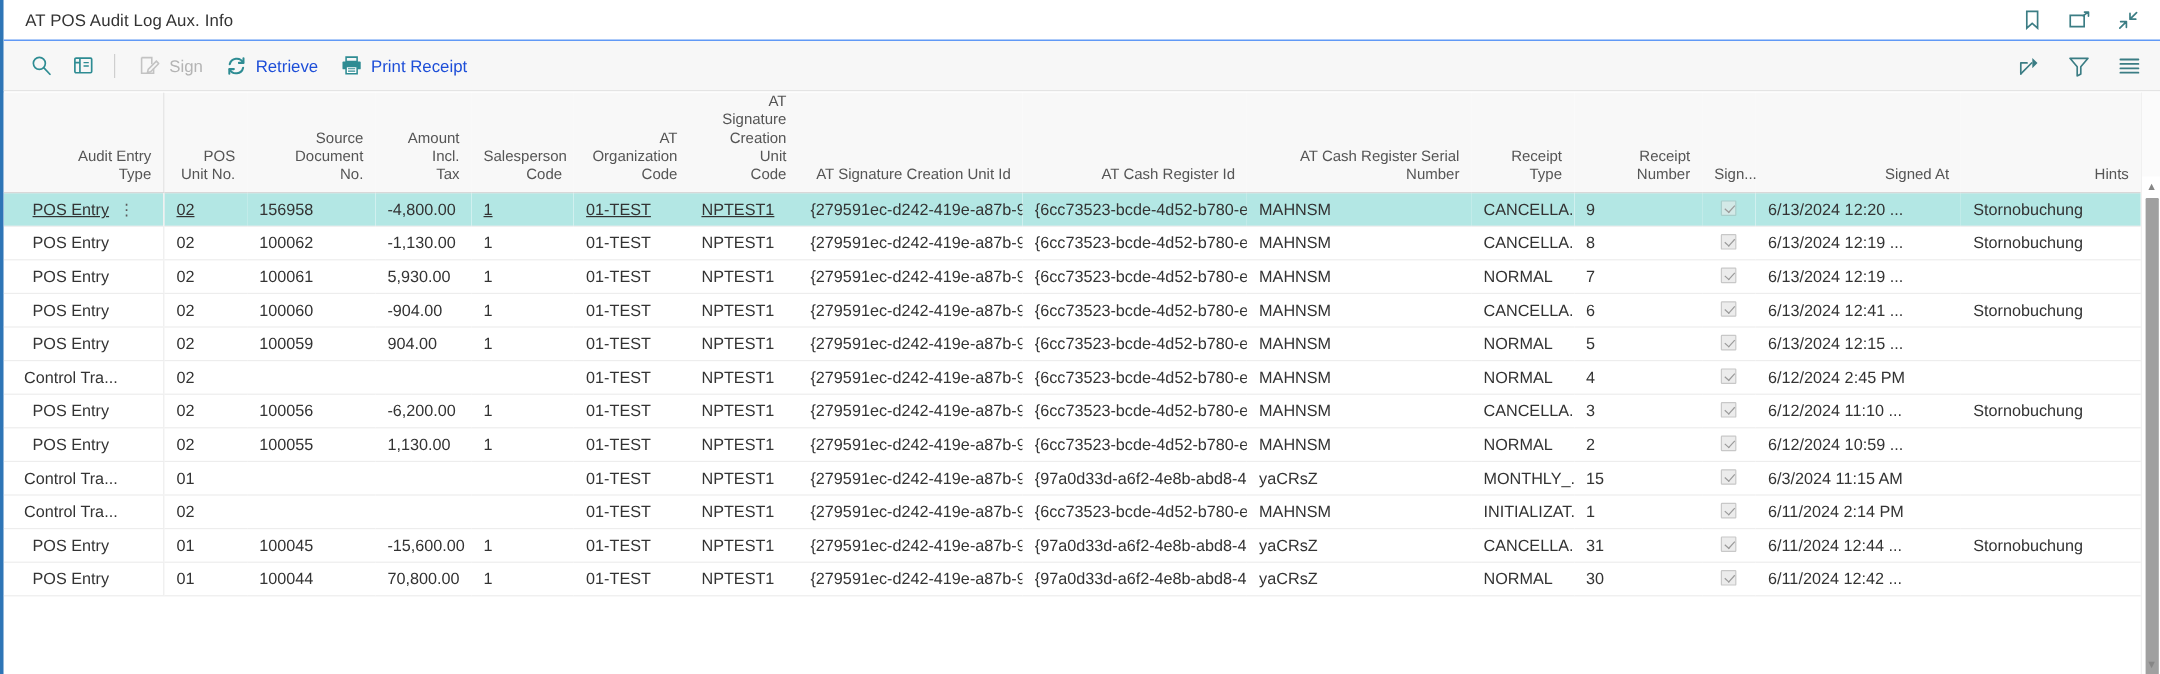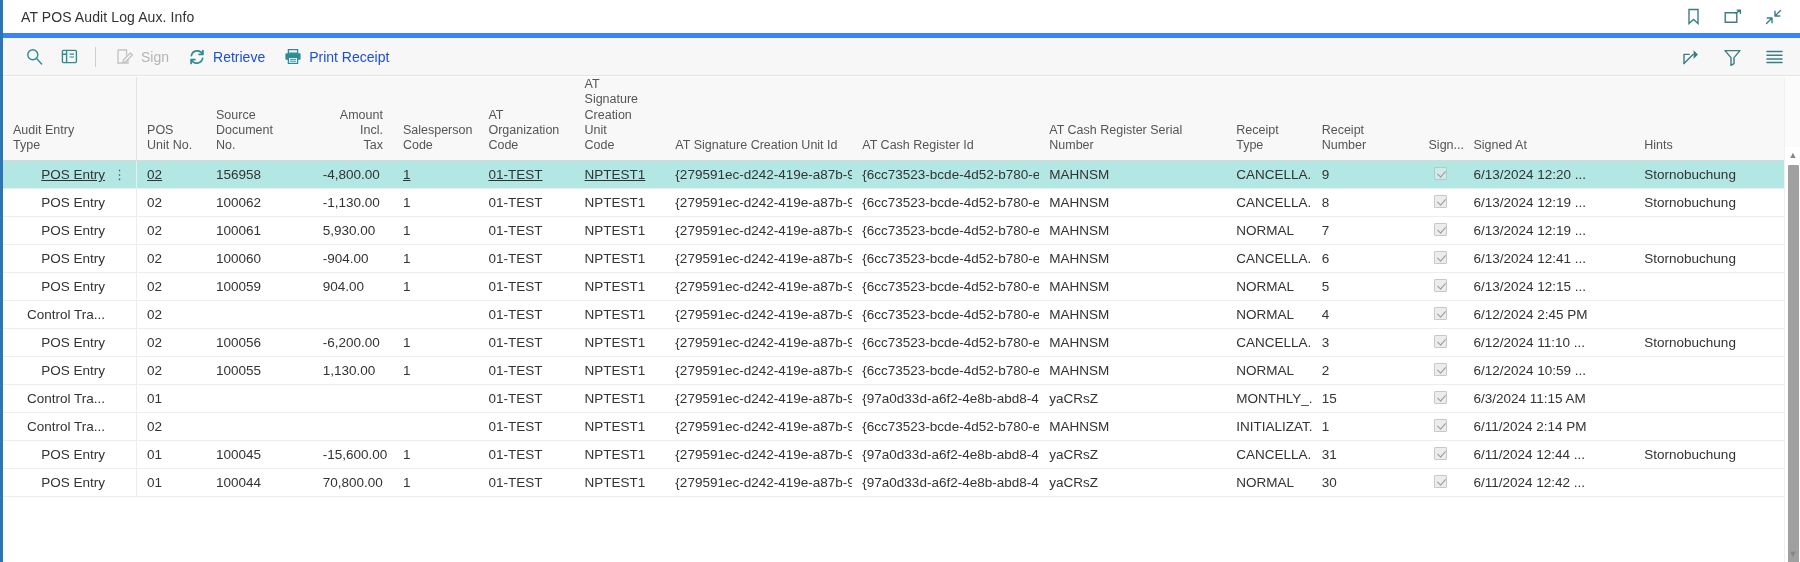--- a/index.html
+++ b/index.html
@@ -45,21 +45,21 @@
     display: flex; align-items: center; justify-content: center;
     color: #3b7d84;
     cursor: pointer;
   }
   .icon-btn svg { display: block; }
 
   
   .toolbar {
     height: 43px;
     background: #f7f7f7;
-    border-top: 5px solid #3b82f6;
+    border-top: 1px solid #3b82f6;
     border-bottom: 1px solid #e4e4e4;
     display: flex;
     align-items: center;
     padding: 0 10px 0 14px;
     position: relative;
   }
   .tb-group { display: flex; align-items: center; }
   .tb-item {
     display: flex; align-items: center;
     gap: 7px;
@@ -97,21 +97,21 @@
     table-layout: fixed;
     width: 1781px;
     font-size: 13.5px;
     color: #333333;
   }
   table.grid thead th {
     background: #f8f8f8;
     font-weight: normal;
     font-size: 12.5px;
     color: #555555;
-    text-align: left;
+    text-align: right;
     vertical-align: bottom;
     padding: 0 10px 7px 10px;
     height: 65px;
     border-bottom: 1px solid #d8d8d8;
     line-height: 1.22;
     white-space: pre-line;
   }
   table.grid thead th.num { text-align: right; }
   table.grid thead th.ctr { text-align: center; }
   table.grid thead th.sep-l { border-left: 1px solid #e3e3e3; }
@@ -131,21 +131,21 @@
   table.grid tbody td.sep-l { border-left: 1px solid #ededed; }
 
   tr.selected td {
     background: #b3e7e4;
     border-bottom: 1px solid #b3e7e4;
   }
   tr.selected td.u span.val { text-decoration: underline; }
   tr.selected td.sep-l { border-left: 1px solid #9fd9d6; }
 
   
-  .firstcell { display: flex; align-items: center; justify-content: flex-end; }
+  .firstcell { display: flex; align-items: center; justify-content: center; }
   .dots {
     color: #5a5a5a; font-size: 13px; letter-spacing: 0; line-height: 1;
     padding-left: 8px; opacity: 0; cursor: pointer;
   }
   tr.selected .dots { opacity: 1; }
 
   
   .cbox {
     display: inline-block;
     width: 13px; height: 13px;

